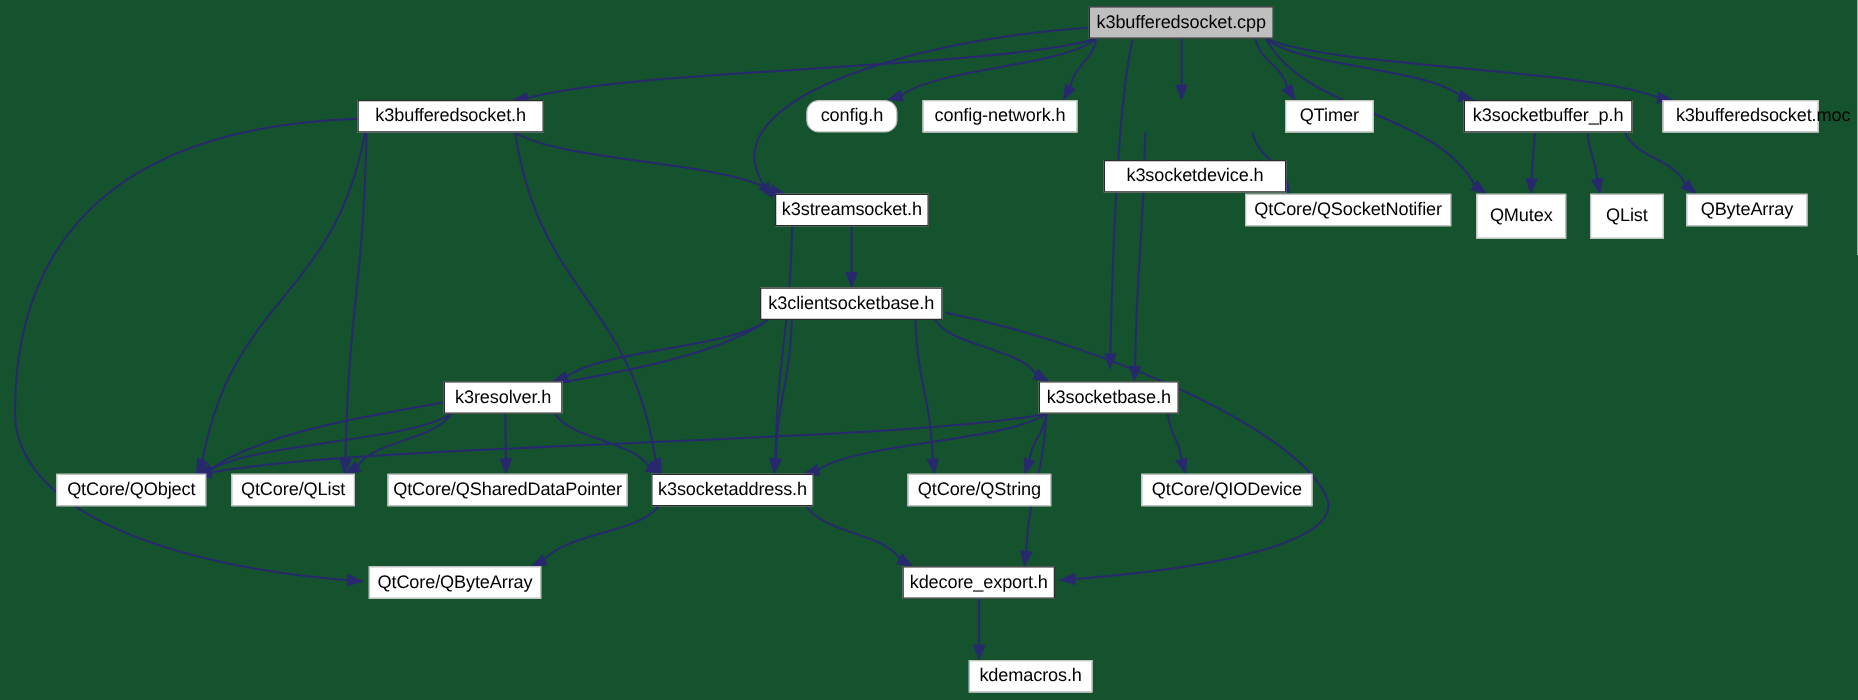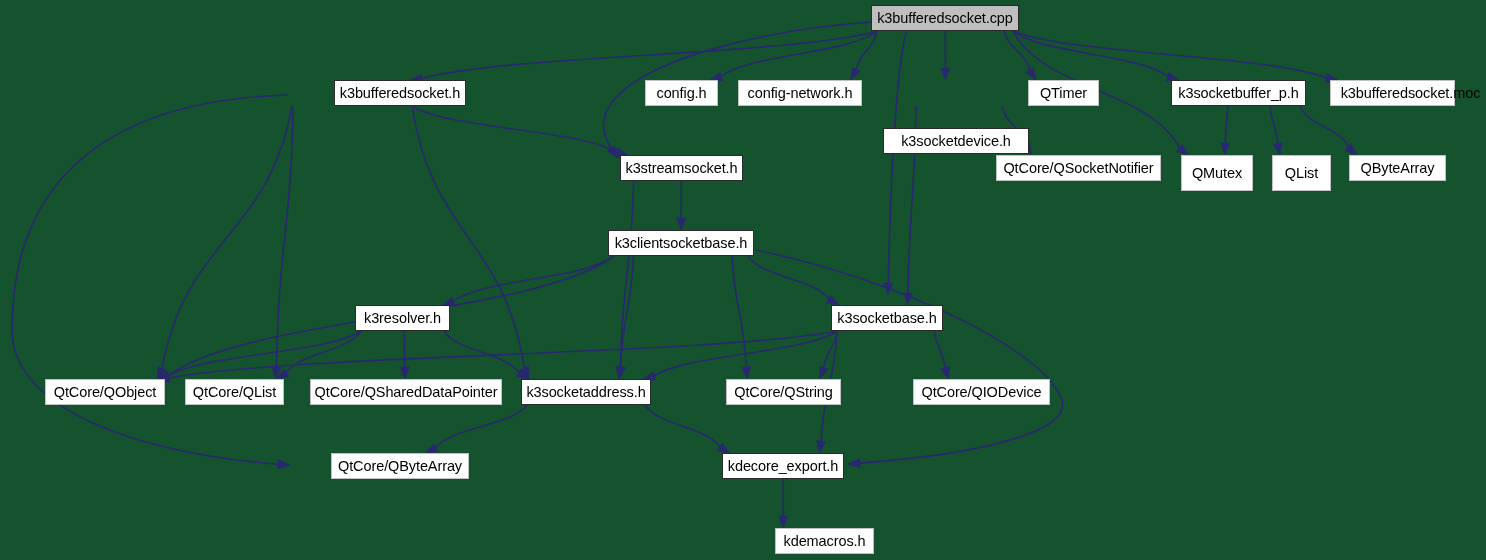--- a/index.html
+++ b/index.html
@@ -139,38 +139,38 @@
         <path d="M 756,250 C 900,280 1045,350 1062,400 C 1072,432 980,455 848,464" class="edge-path"></path>
         <polygon points="848,464 859.6414720697405,458.5560925752314 860.2974437438932,467.7326769704576" class="arrow-head"></polygon>
         <path d="M 872,22 C 760,30 640,60 610,105 C 596,126 608,146 618,158" class="edge-path"></path>
         <polygon points="618,158 607.1496913104627,151.11299765197145 614.5335016941124,145.62488830372519" class="arrow-head"></polygon>
         <path d="M 906,32 C 895,80 890,200 888,295" class="edge-path"></path>
         <polygon points="888,295 883.6656690603422,282.901505246291 892.8634330841724,283.10432773502157" class="arrow-head"></polygon>
       </g>
   </svg>
   <div id="nodes-layer">
       <div class="node-box kind-root" style="left: 871px; top: 5px; width: 148px; height: 26px;">k3bufferedsocket.cpp</div>
-      <div class="node-box kind-local" style="left: 286px; top: 80px; width: 132px; height: 26px; margin-left: 48px;">k3bufferedsocket.h</div>
-      <div class="node-box kind-ext" style="left: 645px; top: 80px; width: 73px; height: 26px;">config.h</div>
+      <div class="node-box kind-local" style="left: 286px; top: 80px; width: 149px; height: 26px;">k3bufferedsocket.h</div>
+      <div class="node-box kind-ext" style="left: 645px; top: 80px; width: 73px; height: 26px; border-radius: 10px;">config.h</div>
       <div class="node-box kind-ext" style="left: 738px; top: 80px; width: 124px; height: 26px;">config-network.h</div>
       <div class="node-box kind-local" style="left: 883px; top: 80px; width: 146px; height: 26px; margin-top: 48px;">k3socketdevice.h</div>
       <div class="node-box kind-ext" style="left: 1028px; top: 80px; width: 71px; height: 26px;">QTimer</div>
       <div class="node-box kind-local" style="left: 1171px; top: 80px; width: 135px; height: 26px;">k3socketbuffer_p.h</div>
       <div class="node-box kind-ext" style="left: 1330px; top: 80px; width: 125px; height: 26px; padding-left: 36px;">k3bufferedsocket.moc</div>
       <div class="node-box kind-ext" style="left: 996px; top: 155px; width: 165px; height: 26px;">QtCore/QSocketNotifier</div>
       <div class="node-box kind-ext" style="left: 1181px; top: 155px; width: 72px; height: 36px;">QMutex</div>
       <div class="node-box kind-ext" style="left: 1272px; top: 155px; width: 59px; height: 36px;">QList</div>
       <div class="node-box kind-ext" style="left: 1349px; top: 155px; width: 97px; height: 26px;">QByteArray</div>
       <div class="node-box kind-local" style="left: 620px; top: 155px; width: 123px; height: 26px;">k3streamsocket.h</div>
       <div class="node-box kind-local" style="left: 608px; top: 230px; width: 146px; height: 26px;">k3clientsocketbase.h</div>
       <div class="node-box kind-local" style="left: 355px; top: 305px; width: 95px; height: 26px;">k3resolver.h</div>
       <div class="node-box kind-local" style="left: 831px; top: 305px; width: 112px; height: 26px;">k3socketbase.h</div>
       <div class="node-box kind-ext" style="left: 45px; top: 379px; width: 120px; height: 26px;">QtCore/QObject</div>
       <div class="node-box kind-ext" style="left: 185px; top: 379px; width: 99px; height: 26px;">QtCore/QList</div>
       <div class="node-box kind-ext" style="left: 310px; top: 379px; width: 192px; height: 26px;">QtCore/QSharedDataPointer</div>
       <div class="node-box kind-local" style="left: 521px; top: 379px; width: 130px; height: 26px;">k3socketaddress.h</div>
       <div class="node-box kind-ext" style="left: 726px; top: 379px; width: 115px; height: 26px;">QtCore/QString</div>
       <div class="node-box kind-ext" style="left: 913px; top: 379px; width: 137px; height: 26px;">QtCore/QIODevice</div>
-      <div class="node-box kind-ext" style="left: 295px; top: 453px; width: 138px; height: 26px; margin-left: 36px;">QtCore/QByteArray</div>
+      <div class="node-box kind-ext" style="left: 295px; top: 453px; width: 138px; height: 26px;">QtCore/QByteArray</div>
       <div class="node-box kind-local" style="left: 722px; top: 453px; width: 122px; height: 26px;">kdecore_export.h</div>
       <div class="node-box kind-ext" style="left: 775px; top: 528px; width: 99px; height: 26px;">kdemacros.h</div>
     </div>
 </div>
 
 </body></html>

